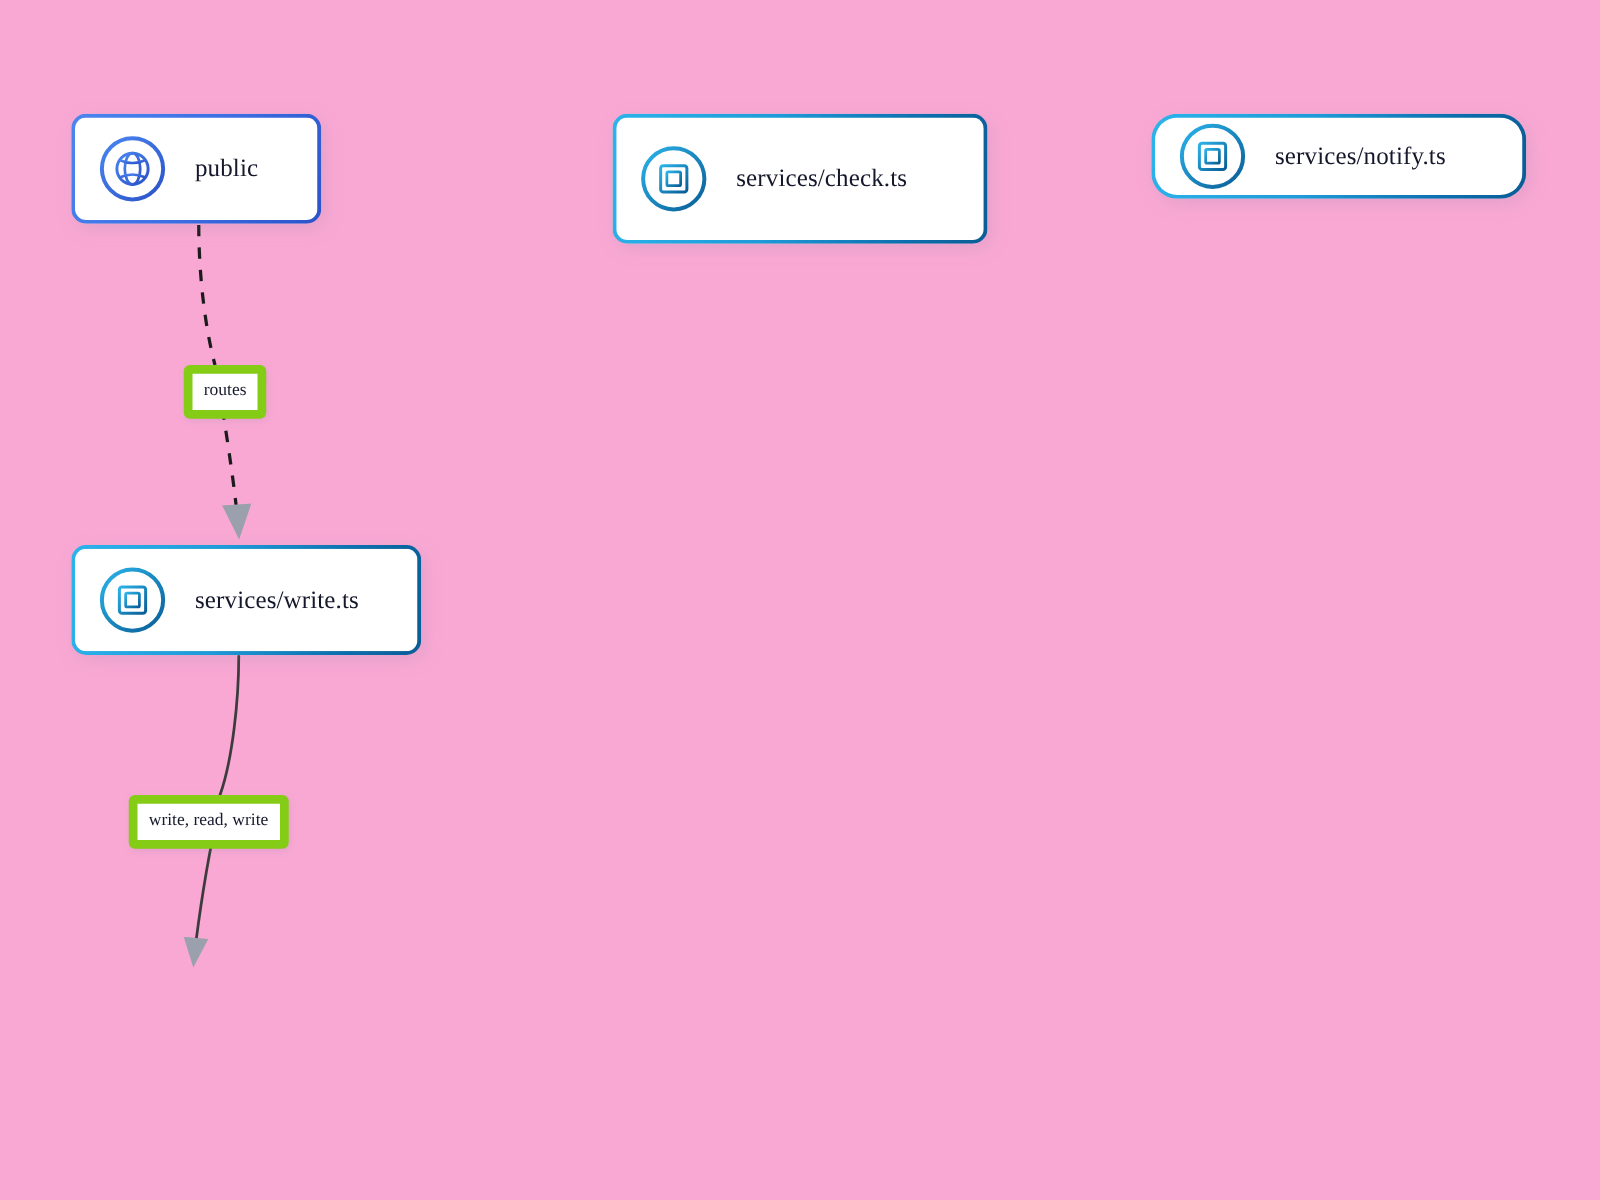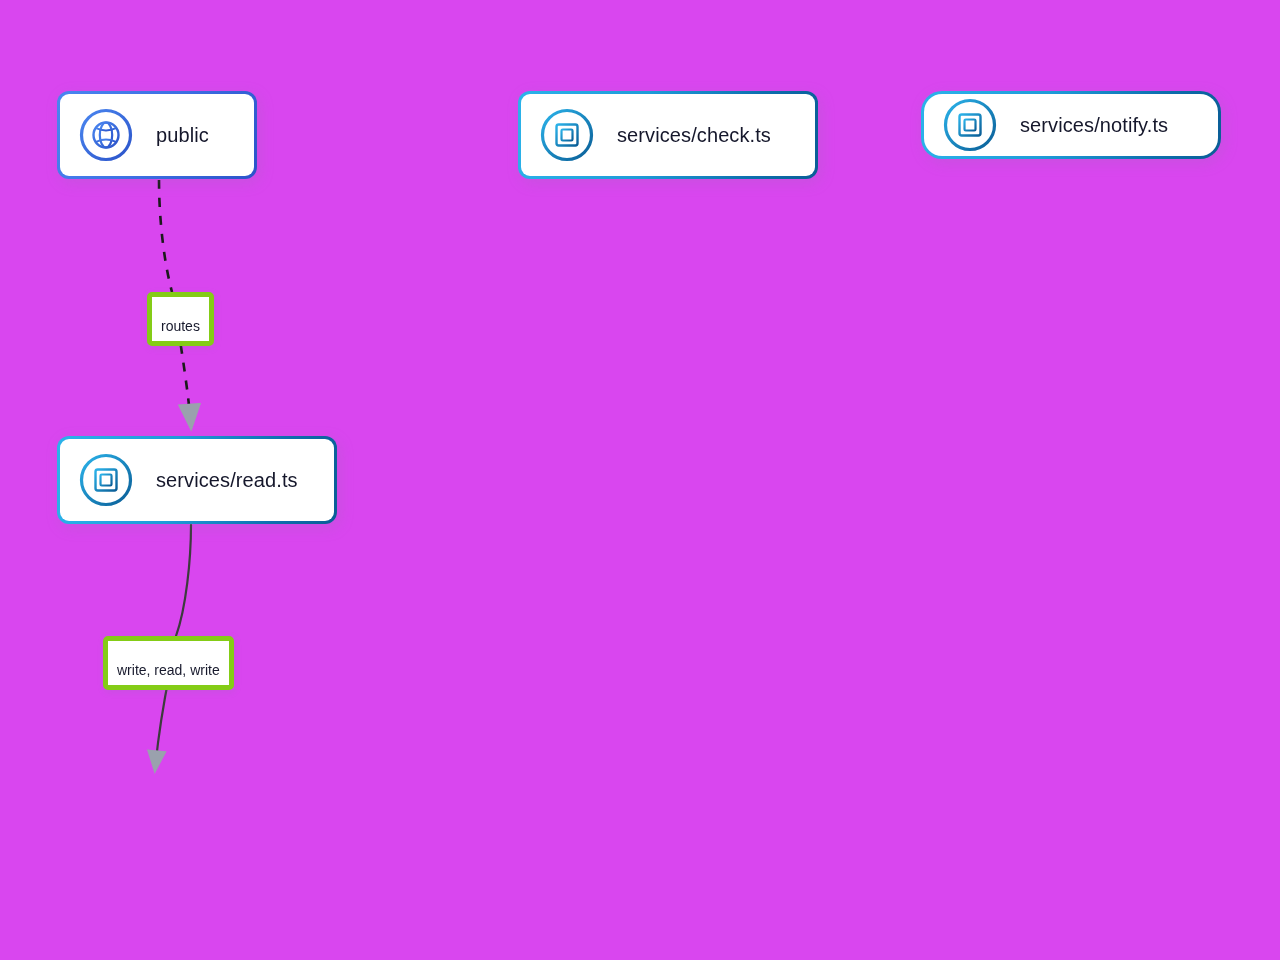--- a/index.html
+++ b/index.html
@@ -9,22 +9,23 @@
     background: #ffffff;
   }
   body {
     font-family: "Liberation Sans", sans-serif;
     -webkit-font-smoothing: antialiased;
   }
   #canvas {
     position: relative;
     width: 1280px;
     height: 960px;
-    background: #d946ef;
+    background: #f9a8d4;
     overflow: hidden;
+    font-family: Liberation Serif, serif;
   }
   #edge-layer {
     position: absolute;
     left: 0;
     top: 0;
     width: 1280px;
     height: 960px;
     pointer-events: none;
   }
 
@@ -69,36 +70,36 @@
   .node-label {
     font-size: 20px;
     color: #15172b;
     letter-spacing: 0.1px;
     white-space: nowrap;
     margin-left: 22px;
   }
 
   
   #node-public        { left: 57px;  top: 91px;  width: 200px; height: 88px; }
-  #node-check         { left: 490px; top: 91px;  width: 300px; height: 88px; margin-left: 28px; }
+  #node-check         { left: 490px; top: 91px;  width: 300px; height: 104px; }
   #node-notify        { left: 921px; top: 91px;  width: 300px; height: 68px; border-radius: 21px; }
   #node-site          { left: 57px;  top: 436px; width: 280px; height: 88px; }
   #node-sites         { left: 59px;  top: 781px; width: 180px; height: 88px; }
 
   
   .edge-label {
     position: absolute;
     box-sizing: border-box;
     background: #ffffff;
-    border: 5px solid #84cc16;
+    border: 7px solid #84cc16;
     border-radius: 5px;
     color: #17192c;
     font-size: 14px;
     line-height: 1;
-    padding: 22px 9px 8px 9px;
+    padding: 7px 9px 8px 9px;
     white-space: nowrap;
     filter: drop-shadow(1px 2px 3px rgba(120,130,150,0.16));
   }
   #label-routes { left: 147px; top: 292px; }
   #label-wrd    { left: 103px; top: 636px; }
 </style>
 </head>
 <body>
 
 <div id="canvas">
@@ -215,21 +216,21 @@
         <line x1="28" y1="38.7" x2="28" y2="42.2"></line>
         <line x1="33.5" y1="38.7" x2="33.5" y2="42.2"></line>
         <line x1="13.8" y1="22.5" x2="17.3" y2="22.5"></line>
         <line x1="13.8" y1="28" x2="17.3" y2="28"></line>
         <line x1="13.8" y1="33.5" x2="17.3" y2="33.5"></line>
         <line x1="38.7" y1="22.5" x2="42.2" y2="22.5"></line>
         <line x1="38.7" y1="28" x2="42.2" y2="28"></line>
         <line x1="38.7" y1="33.5" x2="42.2" y2="33.5"></line>
       </g>
     </svg>
-    <span class="node-label">services/read.ts</span>
+    <span class="node-label">services/write.ts</span>
   </div>
 
 
   <div id="label-routes" class="edge-label">routes</div>
 
   <div id="label-wrd" class="edge-label">write, read, write</div>
 
 </div>
 
 </body></html>

